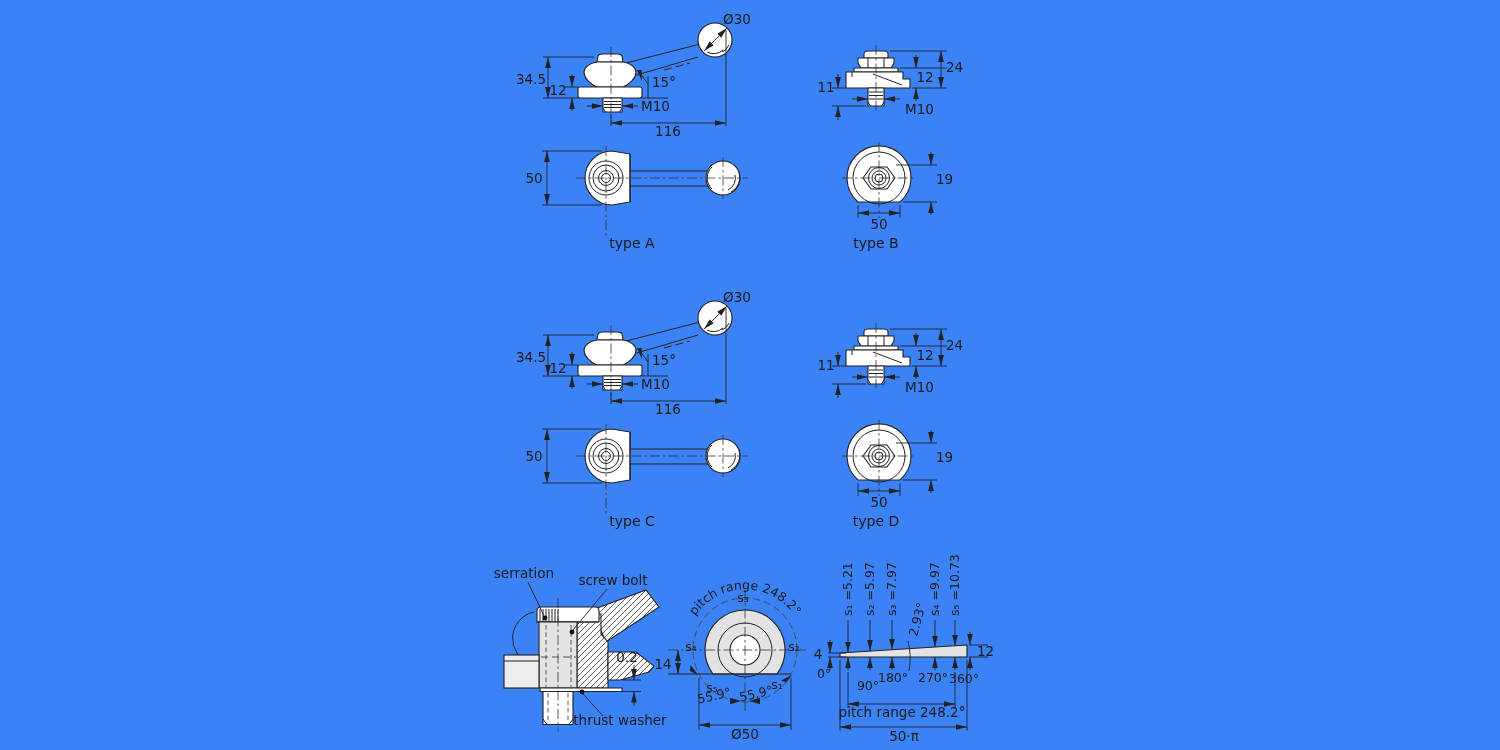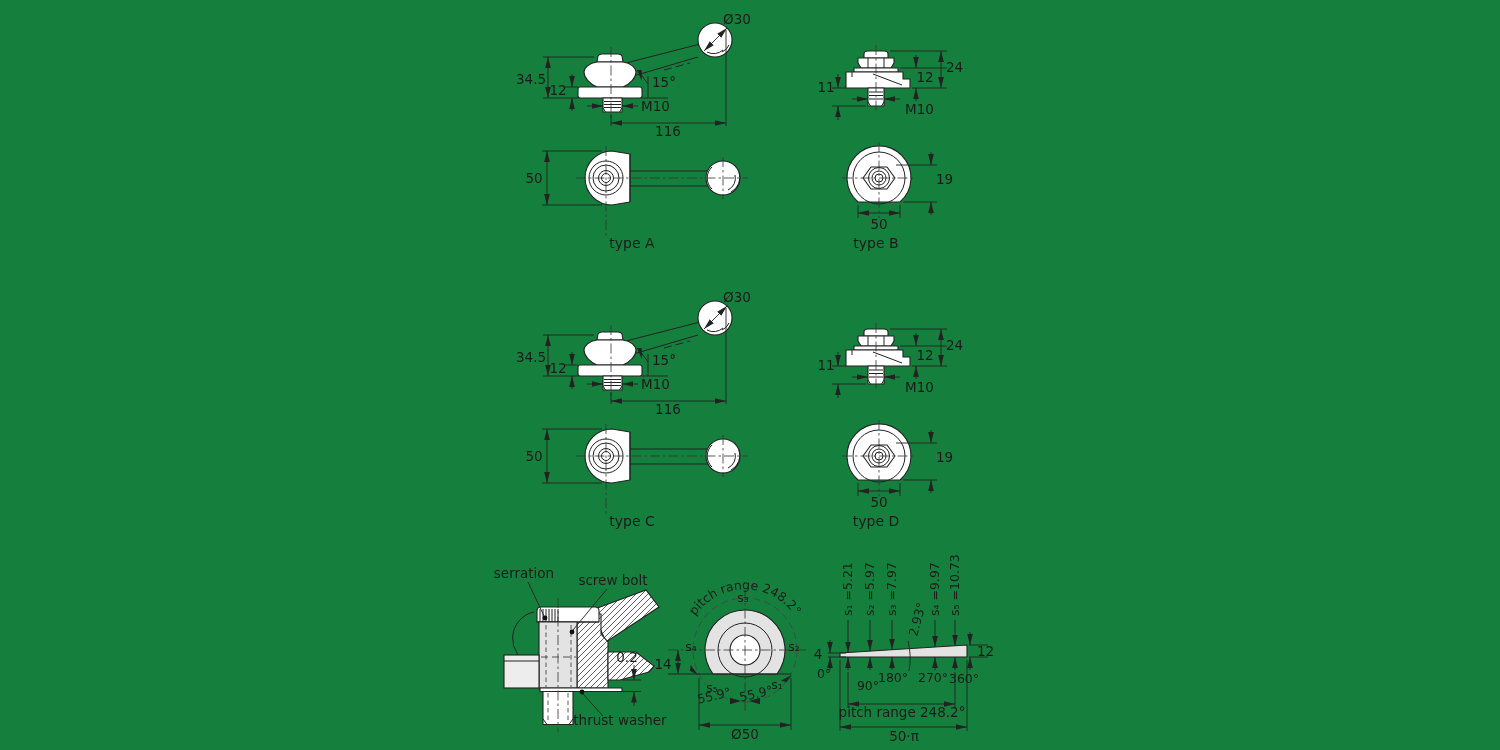--- a/index.html
+++ b/index.html
@@ -1,16 +1,16 @@
 <!DOCTYPE html>
 <html><head>
 <meta charset="utf-8">
 <style>
   html,body{margin:0;padding:0;background:#fff;}
-  #stage{position:relative;width:1500px;height:750px;background:#15803d;overflow:hidden;}
+  #stage{position:relative;width:1500px;height:750px;background:#3b82f6;overflow:hidden;}
   svg{position:absolute;left:0;top:0;}
   svg text{font-family:"DejaVu Sans",sans-serif;font-size:13.5px;fill:#1a1a1a;}
   svg text.sm{font-size:12.5px;}
   svg text.lbl{font-size:14px;}
   .oln{fill:#fff;stroke:#222;stroke-width:1.1;stroke-linejoin:round;}
   .gray{fill:#e3e3e3;stroke:#222;stroke-width:1.1;stroke-linejoin:round;}
   .ln{fill:none;stroke:#222;stroke-width:1;}
   .dim{fill:none;stroke:#222;stroke-width:.9;}
   .cl{fill:none;stroke:#333;stroke-width:.8;stroke-dasharray:10 3 2.5 3;}
   .hid{fill:none;stroke:#333;stroke-width:.8;stroke-dasharray:4.5 3;}

